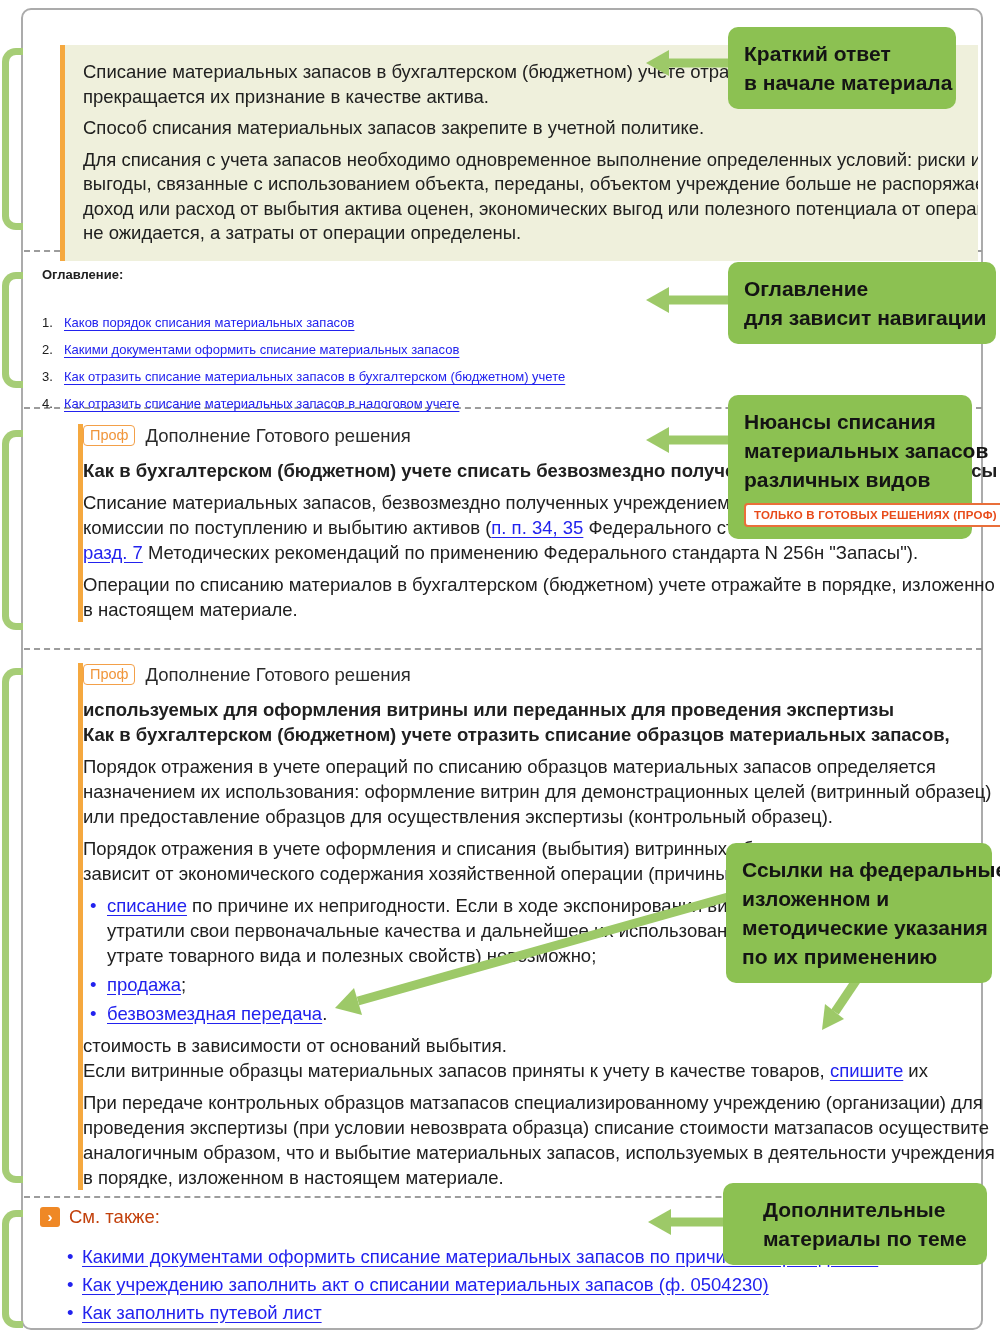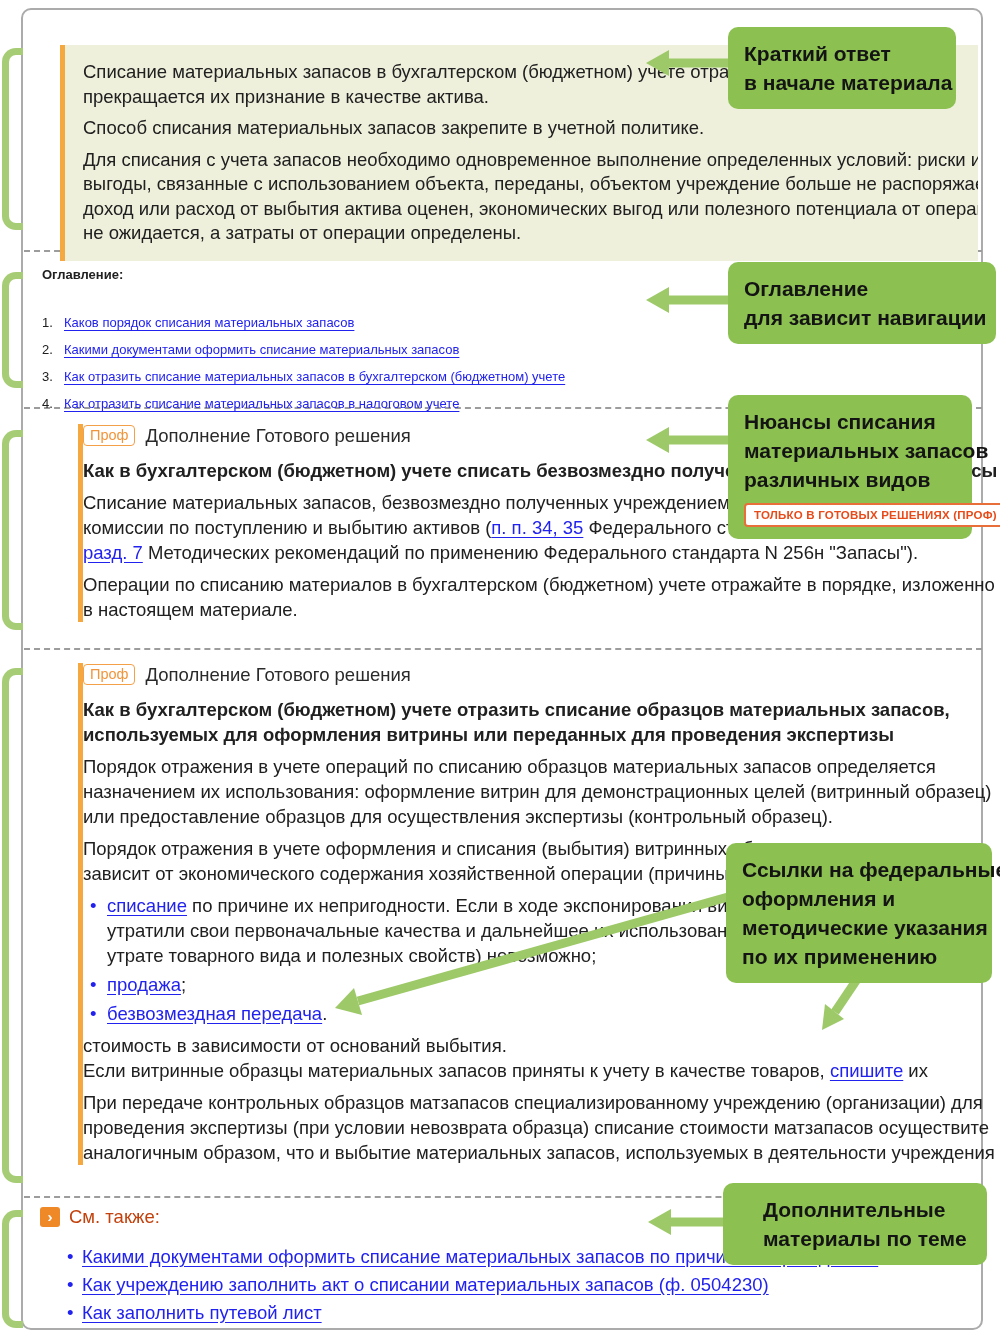--- a/index.html
+++ b/index.html
@@ -114,22 +114,22 @@
       <div class="tl"><span>Операции по списанию материалов в бухгалтерском (бюджетном) учете отражайте в порядке, изложенном</span></div>
       <div class="tl"><span>в настоящем материале.</span></div>
     </div>
 </div>
 
 <div class="prof prof2">
   <div class="badge-row">
     <span class="prof-badge">Проф</span><span>Дополнение Готового решения</span>
   </div>
   <div class="sec-heading">
+      <div class="tl"><span>используемых для оформления витрины или переданных для проведения экспертизы</span></div>
       <div class="tl"><span>Как в бухгалтерском (бюджетном) учете отразить списание образцов материальных запасов,</span></div>
-      <div class="tl"><span>используемых для оформления витрины или переданных для проведения экспертизы</span></div>
     </div>
   <div class="para">
       <div class="tl"><span>Порядок отражения в учете операций по списанию образцов материальных запасов определяется</span></div>
       <div class="tl"><span>назначением их использования: оформление витрин для демонстрационных целей (витринный образец)</span></div>
       <div class="tl"><span>или предоставление образцов для осуществления экспертизы (контрольный образец).</span></div>
     </div>
   <div class="para">
       <div class="tl"><span>Порядок отражения в учете оформления и списания (выбытия) витринных образцов</span></div>
       <div class="tl"><span>зависит от экономического содержания хозяйственной операции (причины их выбытия):</span></div>
     </div>
@@ -147,20 +147,21 @@
       </li>
     </ul>
   <div class="para">
       <div class="tl"><span>стоимость в зависимости от оснований выбытия.</span></div>
       <div class="tl"><span>Если витринные образцы материальных запасов приняты к учету в качестве товаров, </span><span class="lnk">спишите</span><span> их</span></div>
     </div>
   <div class="para">
       <div class="tl"><span>При передаче контрольных образцов матзапасов специализированному учреждению (организации) для</span></div>
       <div class="tl"><span>проведения экспертизы (при условии невозврата образца) списание стоимости матзапасов осуществите</span></div>
       <div class="tl"><span>аналогичным образом, что и выбытие материальных запасов, используемых в деятельности учреждения,</span></div>
+      <div class="tl"><span>в порядке, изложенном в настоящем материале.</span></div>
     </div>
 </div>
 
 <div class="see-also">
   <div class="sa-title-row">
     <span class="sa-icon">›</span>
     <span class="sa-title">См. также:</span>
   </div>
   <ul class="salist">
       <li><span class="lnk">Какими документами оформить списание материальных запасов по причине непригодности</span></li>
@@ -198,21 +199,21 @@
 
 <div class="callout" style="left:728px;top:395px;width:244px;">
   <div class="co-line">Нюансы списания</div>
   <div class="co-line">материальных запасов</div>
   <div class="co-line">различных видов</div>
   <span class="co-badge">ТОЛЬКО В ГОТОВЫХ РЕШЕНИЯХ (ПРОФ)</span>
 </div>
 
 <div class="callout" style="left:726px;top:843px;width:266px;">
   <div class="co-line">Ссылки на федеральные</div>
-  <div class="co-line">оформления и</div>
+  <div class="co-line">изложенном и</div>
   <div class="co-line">методические указания</div>
   <div class="co-line">по их применению</div>
 </div>
 
 <div class="callout" style="left:723px;top:1183px;width:264px;padding-left:40px;">
   <div class="co-line">Дополнительные</div>
   <div class="co-line">материалы по теме</div>
 </div>
 
 </body></html>

